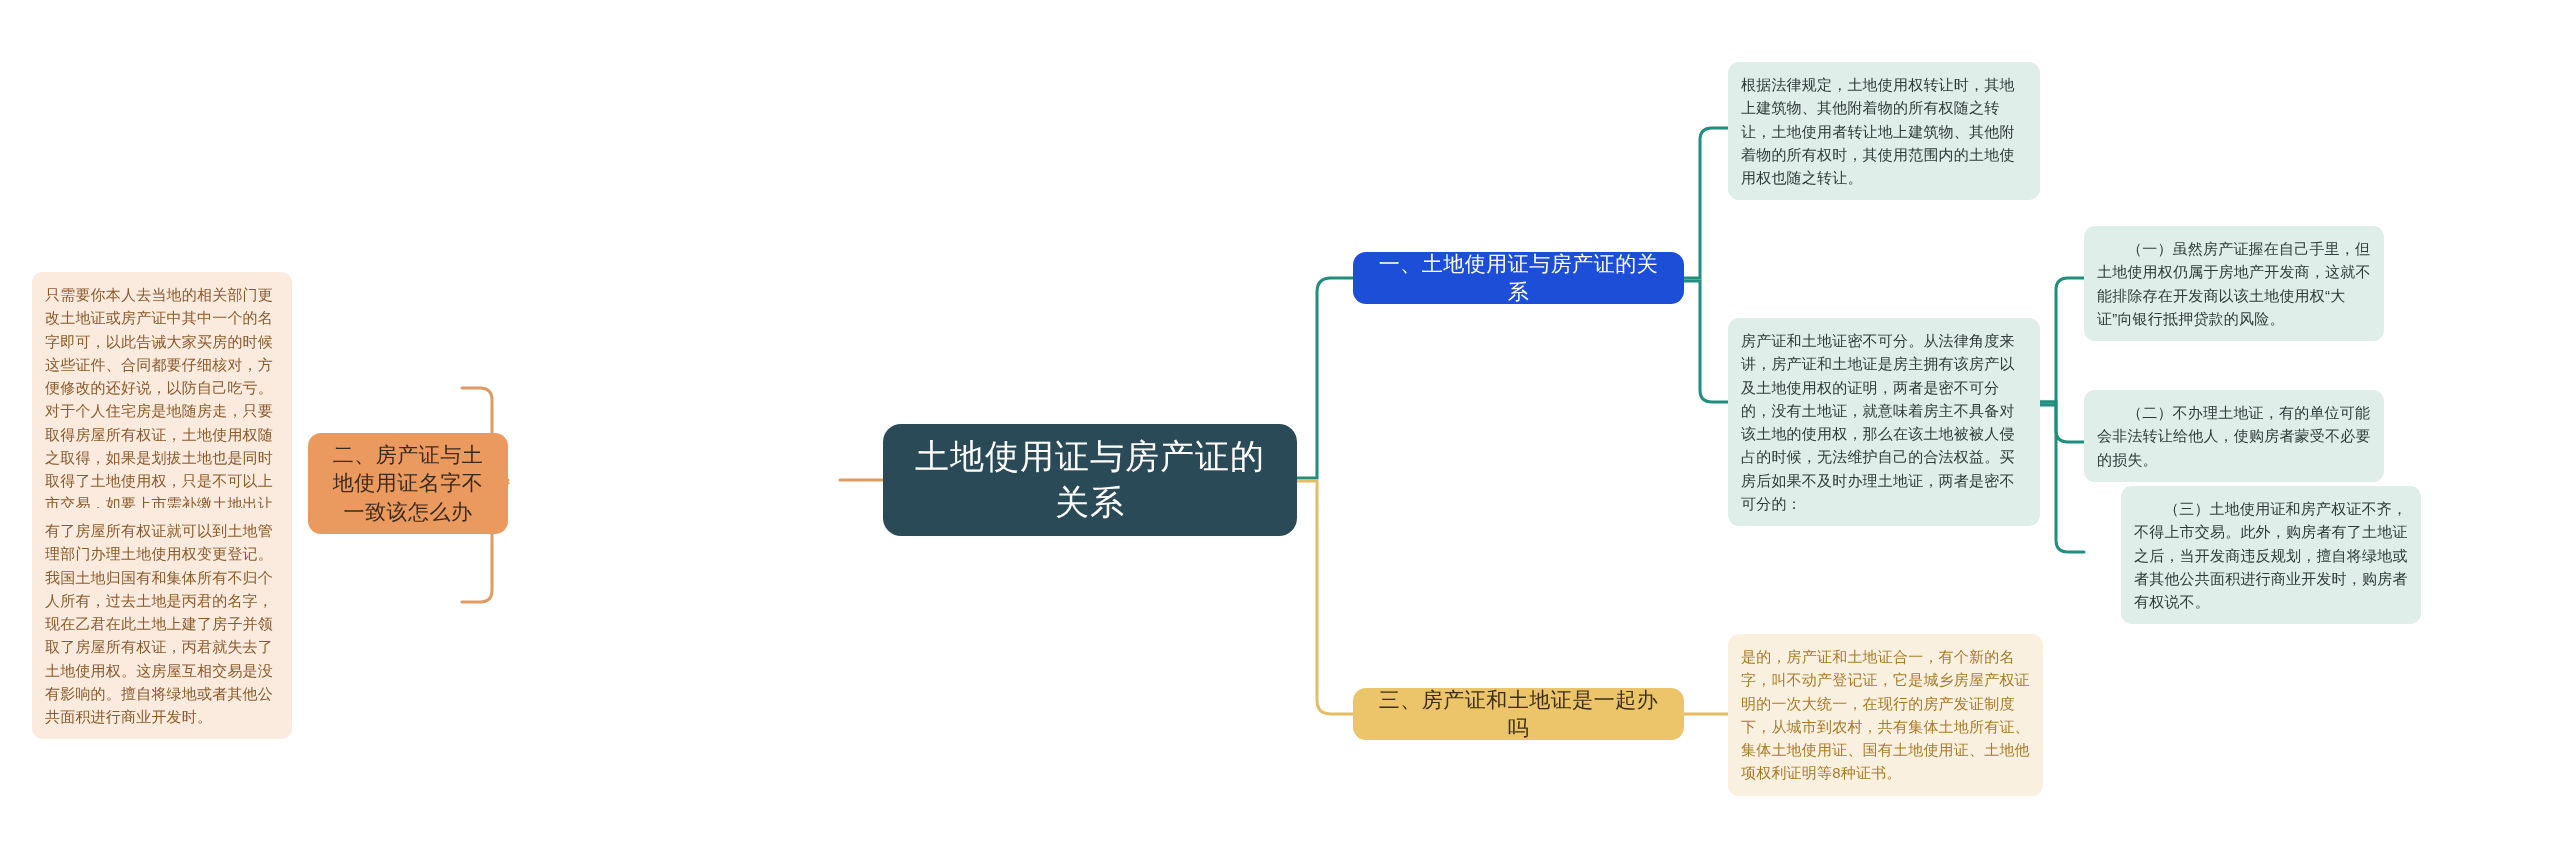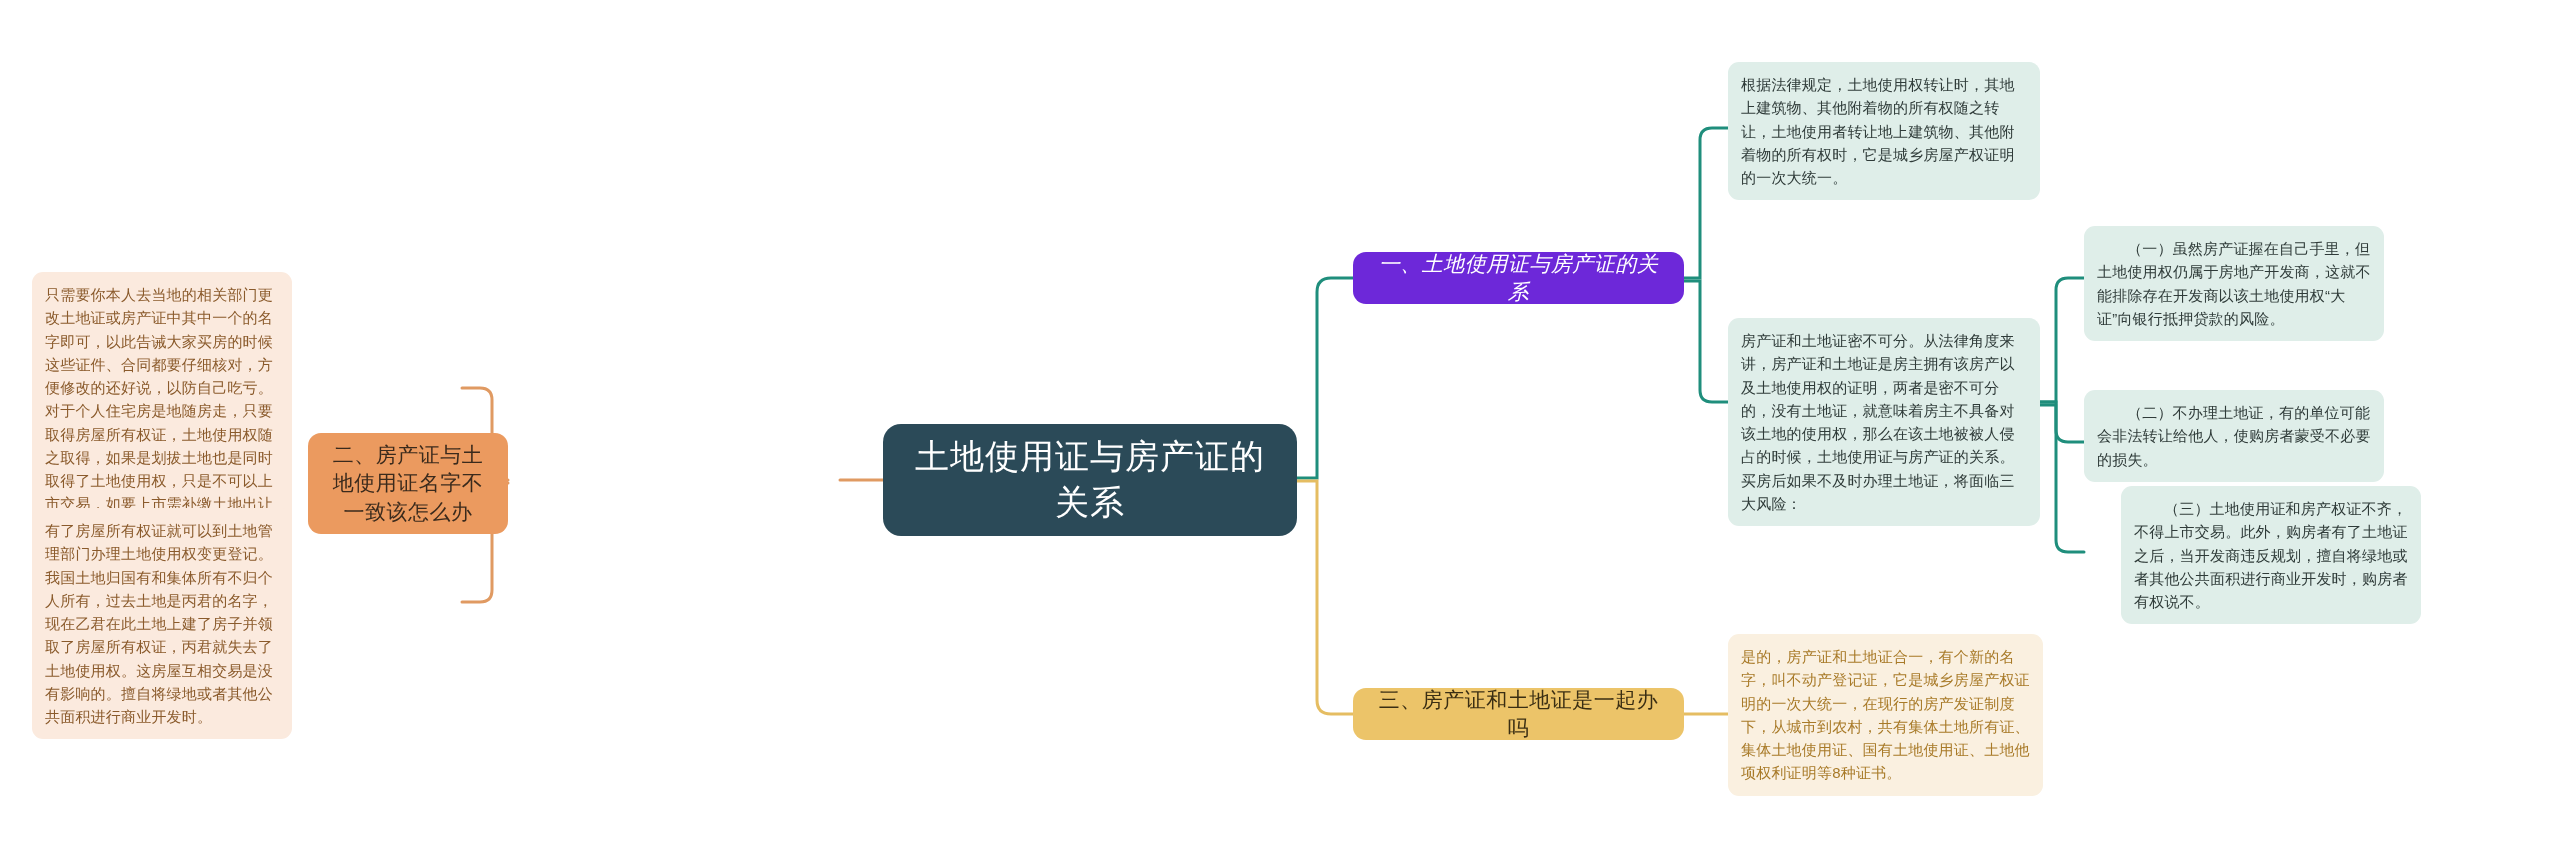--- a/index.html
+++ b/index.html
@@ -44,21 +44,21 @@
     letter-spacing: 1px;
   }
 
   
   .topic {
     font-size: 21px;
     padding: 9px 16px;
     border-radius: 13px;
     letter-spacing: .5px;
   }
-  .topic-teal   { background: #6d28d9; color: #ffffff; font-style: italic; }
+  .topic-teal   { background: #1d4ed8; color: #ffffff; }
   .topic-orange { background: #eb9a5f; color: #3a2a1c; }
   .topic-gold   { background: #ecc469; color: #3a2e13; }
 
   
   .leaf {
     display: block;
     text-align: left;
     font-size: 15px;
     line-height: 1.55;
     padding: 11px 13px;
@@ -114,25 +114,25 @@
 
   <div class="node leaf leaf-peach" style="left:32px; top:508px; width:260px; height:auto;">
     <span>有了房屋所有权证就可以到土地管理部门办理土地使用权变更登记。我国土地归国有和集体所有不归个人所有，过去土地是丙君的名字，现在乙君在此土地上建了房子并领取了房屋所有权证，丙君就失去了土地使用权。这房屋互相交易是没有影响的。擅自将绿地或者其他公共面积进行商业开发时。</span>
   </div>
 
   <div class="node topic topic-teal" style="left:1353px; top:252px; width:331px; height:52px;">
     <span>一、土地使用证与房产证的关系</span>
   </div>
 
   <div class="node leaf leaf-teal" style="left:1728px; top:62px; width:312px; height:auto;">
-    <span>根据法律规定，土地使用权转让时，其地上建筑物、其他附着物的所有权随之转让，土地使用者转让地上建筑物、其他附着物的所有权时，它是城乡房屋产权证明的一次大统一。</span>
+    <span>根据法律规定，土地使用权转让时，其地上建筑物、其他附着物的所有权随之转让，土地使用者转让地上建筑物、其他附着物的所有权时，其使用范围内的土地使用权也随之转让。</span>
   </div>
 
   <div class="node leaf leaf-teal" style="left:1728px; top:318px; width:312px; height:auto;">
-    <span>房产证和土地证密不可分。从法律角度来讲，房产证和土地证是房主拥有该房产以及土地使用权的证明，两者是密不可分的，没有土地证，就意味着房主不具备对该土地的使用权，那么在该土地被被人侵占的时候，土地使用证与房产证的关系。买房后如果不及时办理土地证，将面临三大风险：</span>
+    <span>房产证和土地证密不可分。从法律角度来讲，房产证和土地证是房主拥有该房产以及土地使用权的证明，两者是密不可分的，没有土地证，就意味着房主不具备对该土地的使用权，那么在该土地被被人侵占的时候，无法维护自己的合法权益。买房后如果不及时办理土地证，两者是密不可分的：</span>
   </div>
 
   <div class="node leaf leaf-teal leaf-indent" style="left:2084px; top:390px; width:300px; height:auto;">
     <span>（二）不办理土地证，有的单位可能会非法转让给他人，使购房者蒙受不必要的损失。</span>
   </div>
 
   <div class="node leaf leaf-teal leaf-indent" style="left:2084px; top:226px; width:300px; height:auto;">
     <span>（一）虽然房产证握在自己手里，但土地使用权仍属于房地产开发商，这就不能排除存在开发商以该土地使用权“大证”向银行抵押贷款的风险。</span>
   </div>
 

